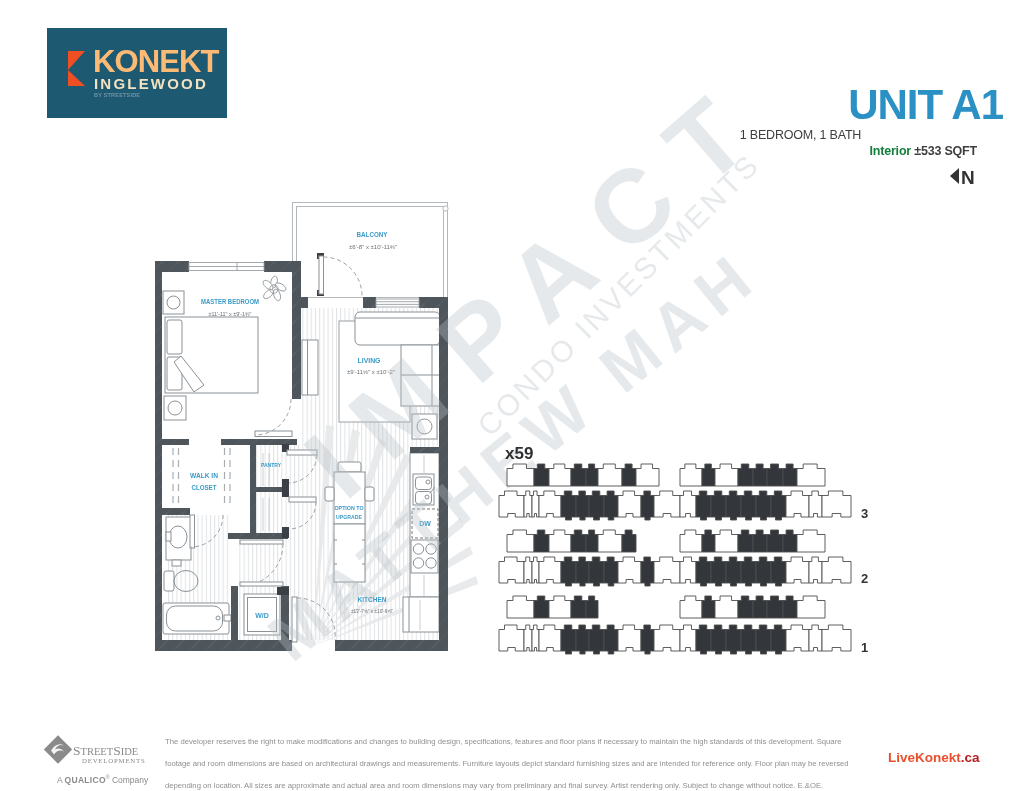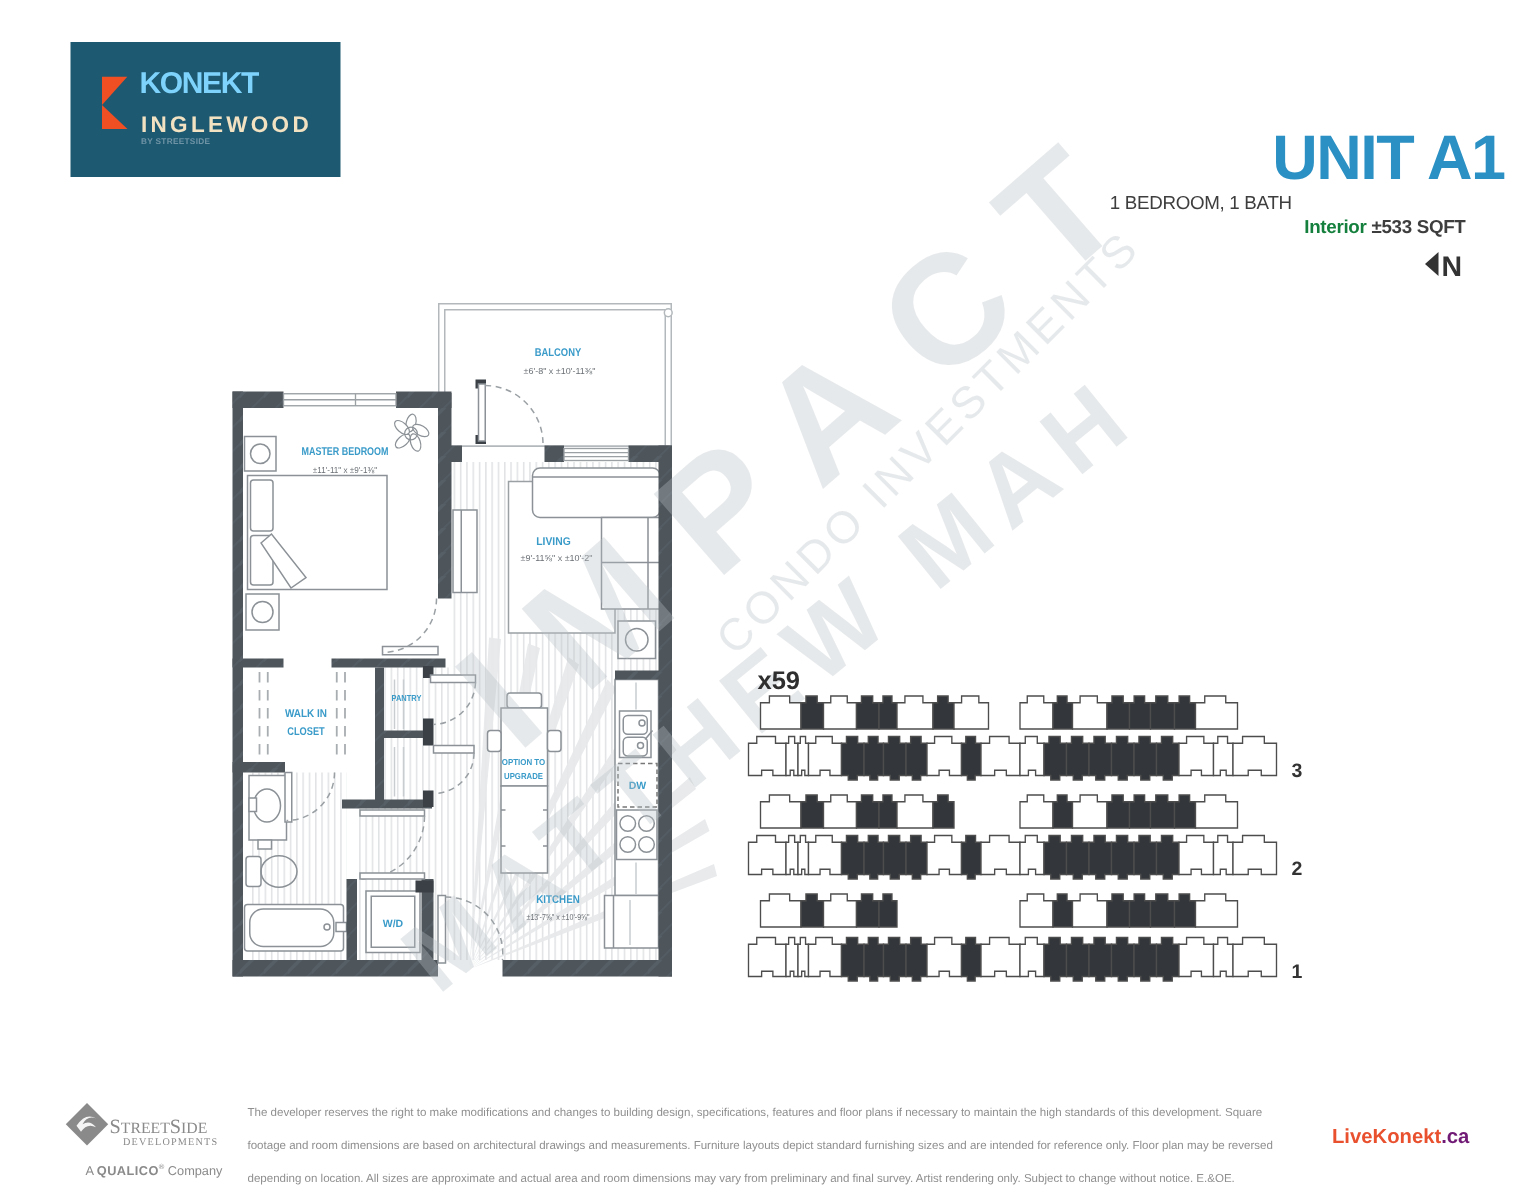--- a/index.html
+++ b/index.html
@@ -11,21 +11,21 @@
 <body>
 <div id="page">
 
   <div class="abs" style="left:47px;top:28px;width:180px;height:90px;background:#1e5972;">
 
     <svg class="abs" style="left:21px;top:23px;" width="18" height="35" viewBox="0 0 18 35">
       <polygon points="0,0 17,0 0,19" fill="#f04f23"></polygon>
       <polygon points="0,19 17,35 0,35" fill="#f04f23"></polygon>
     </svg>
 
-    <div class="abs" style="left:46px;top:18px;line-height:1;color:#7dd3fc;font-weight:bold;font-size:20px;letter-spacing:-0.9px;">KONEKT</div>
+    <div class="abs" style="left:46px;top:18px;line-height:1;color:#fdba74;font-weight:bold;font-size:31px;letter-spacing:-0.9px;">KONEKT</div>
 
     <div class="abs" style="left:47px;top:47.5px;line-height:1;color:#f2e2c2;font-weight:bold;font-size:15px;letter-spacing:2.2px;">INGLEWOOD</div>
 
     <div class="abs" style="left:47px;top:64.5px;line-height:1;color:#6f94a5;font-weight:bold;font-size:5.5px;letter-spacing:0.2px;">BY STREETSIDE</div>
   </div>
 
   <div class="abs" style="left:651px;top:81px;width:352px;text-align:right;color:#2b90c4;font-weight:bold;font-size:42px;letter-spacing:-1px;">UNIT A1</div>
 
   <div class="abs" style="left:624px;top:128px;width:353px;text-align:center;color:#3e3e3e;font-weight:normal;font-size:12.5px;letter-spacing:-0.2px;">1 BEDROOM, 1 BATH</div>
 
@@ -479,15 +479,15 @@
     
     <div style="color:#8a8a8a;font-size:8.5px;margin-top:4px;margin-left:17px;">A <span style="font-weight:bold;letter-spacing:0.3px;">QUALICO</span><span style="font-size:5px;vertical-align:4px;">®</span> Company</div>
   </div>
 
   <div class="abs" style="left:165px;top:731px;width:690px;color:#8f8f8f;font-size:7.7px;line-height:22px;white-space:nowrap;">
     The developer reserves the right to make modifications and changes to building design, specifications, features and floor plans if necessary to maintain the high standards of this development. Square<br>
     footage and room dimensions are based on architectural drawings and measurements. Furniture layouts depict standard furnishing sizes and are intended for reference only. Floor plan may be reversed<br>
     depending on location. All sizes are approximate and actual area and room dimensions may vary from preliminary and final survey. Artist rendering only. Subject to change without notice. E.&amp;OE.
   </div>
 
-  <div class="abs" style="left:888px;top:750px;font-weight:bold;font-size:13.5px;"><span style="color:#e8502e;margin-top:48px;">LiveKonekt</span><span style="color:#701a75;">.ca</span></div>
+  <div class="abs" style="left:888px;top:750px;font-weight:bold;font-size:13.5px;"><span style="color:#e8502e;margin-top:48px;">LiveKonekt</span><span style="color:#b91c1c;">.ca</span></div>
 
 </div>
 
 </body></html>

